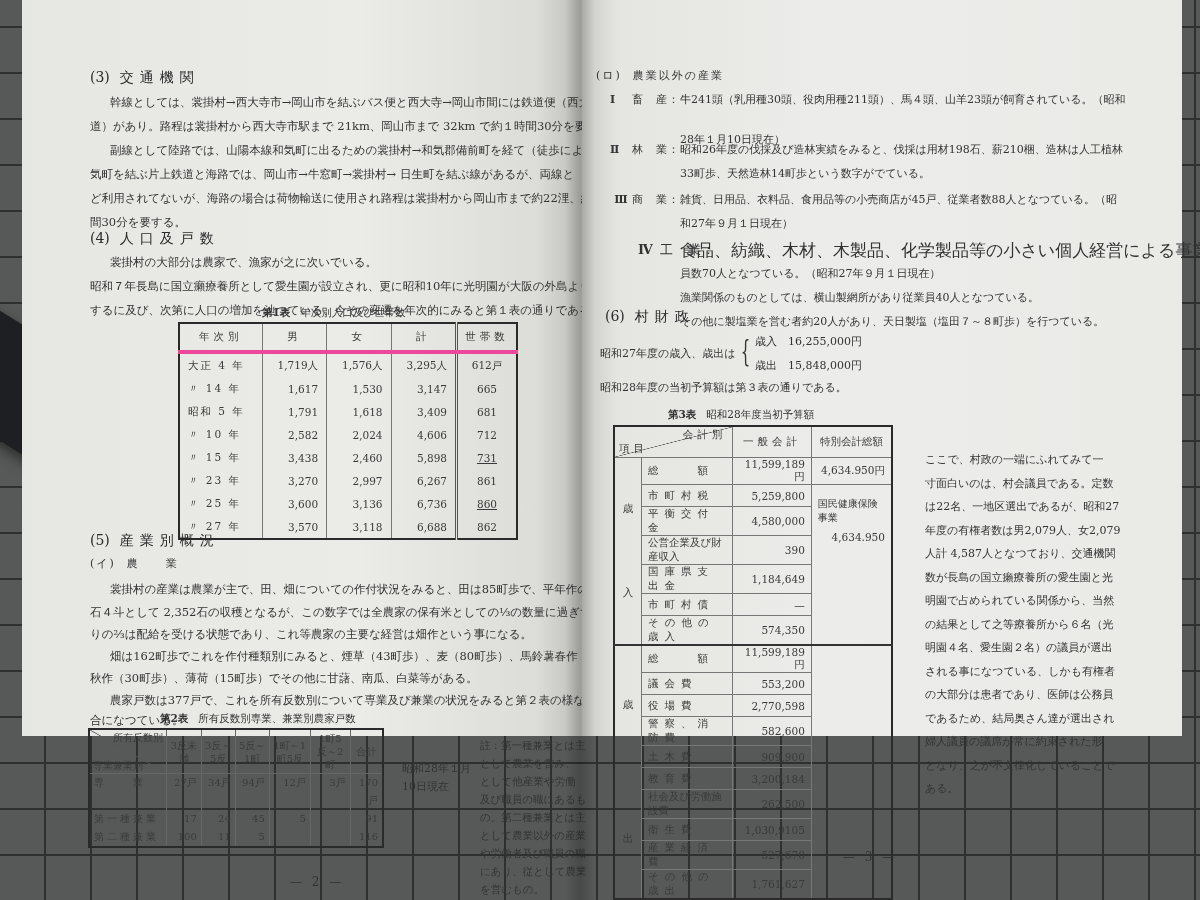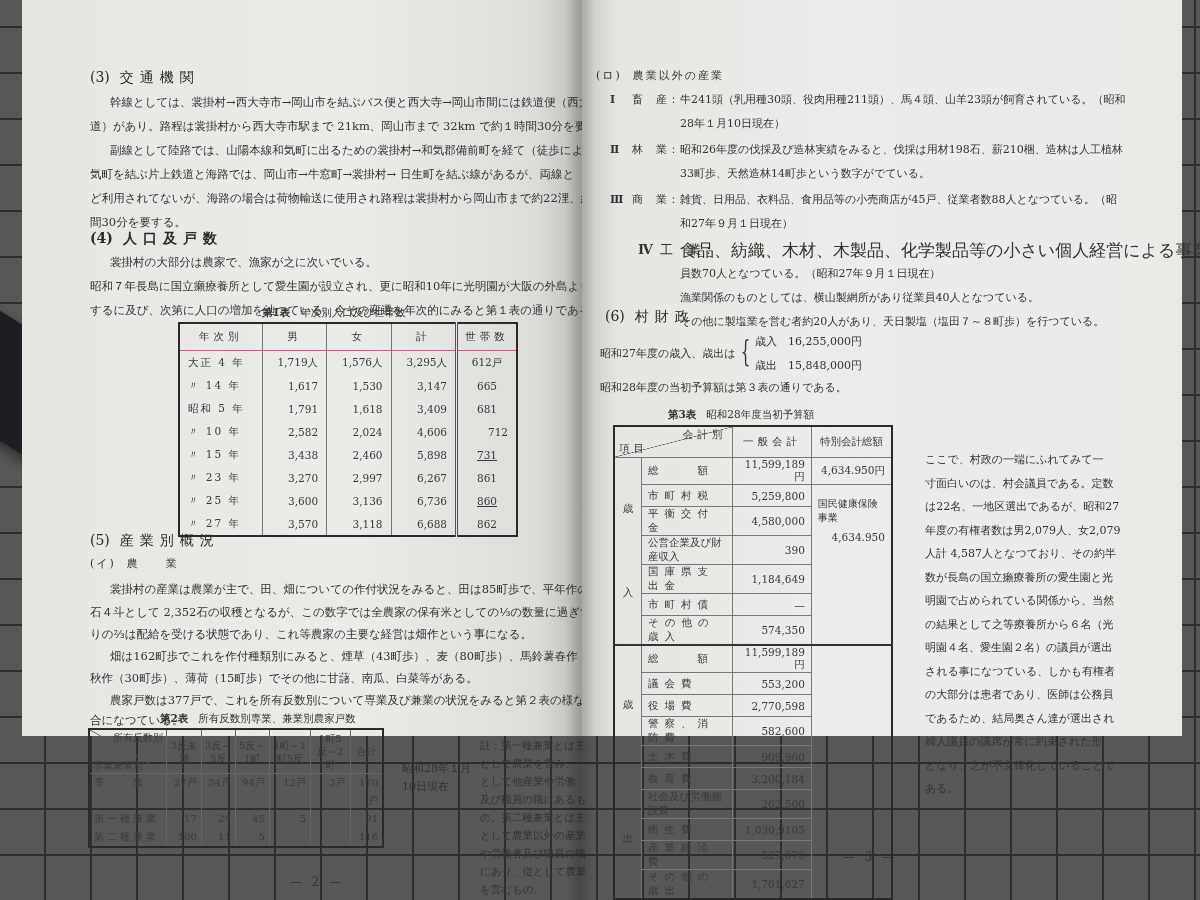--- a/index.html
+++ b/index.html
@@ -11,21 +11,21 @@
   .page-left{left:22px;width:560px;background:linear-gradient(90deg,#e6e6e3 0%,#ebebe8 60%,#dcdcd8 92%,#bdbdb9 100%);}
   .page-right{left:582px;width:600px;background:linear-gradient(90deg,#c8c8c4 0%,#e5e5e1 6%,#ececea 40%,#eaeae7 100%);}
   .gutter{position:absolute;left:565px;top:0;width:30px;height:900px;background:linear-gradient(90deg,rgba(0,0,0,0) 0%,rgba(0,0,0,.18) 50%,rgba(0,0,0,0) 100%);}
   .binder{position:absolute;left:-40px;top:320px;width:110px;height:130px;background:#1d1f22;transform:skewY(32deg);box-shadow:4px 6px 12px rgba(0,0,0,.5);}
   .txt{position:absolute;font-size:11.5px;line-height:24px;white-space:nowrap;color:#333;}
   .h{font-size:14px;letter-spacing:6px;color:#2a2a2a;}
   .h .num{letter-spacing:0;margin-right:10px;}
   .sub{font-size:11px;letter-spacing:2px;}
   table{border-collapse:collapse;font-size:10.5px;color:#3a3a3a;}
   .t1{position:absolute;left:178px;top:322px;width:340px;border:2px solid #2a2a2a;}
-  .t1 th{font-weight:normal;border-bottom:1px solid #ec4899;border-left:1px solid #777;padding:6px 4px;letter-spacing:4px;}
+  .t1 th{font-weight:normal;border-bottom:4px solid #ec4899;border-left:1px solid #777;padding:6px 4px;letter-spacing:4px;}
   .t1 td{padding:2px 8px;height:19px;text-align:right;border-left:1px solid #777;}
   .t1 td.c0{text-align:left;letter-spacing:2px;}
   .t1 .sep{border-left:3px double #555;}
   .caption{position:absolute;font-size:10.5px;color:#333;}
   .t2{position:absolute;left:88px;top:728px;width:296px;border:2px solid #2a2a2a;}
   .t2 th{font-weight:normal;border:1px solid #666;padding:2px 3px;font-size:10px;line-height:13px;}
   .t2 td{border-left:1px solid #666;padding:0 4px;text-align:right;vertical-align:top;line-height:18px;font-size:10px;}
   .t2 td.c0{text-align:left;letter-spacing:3px;}
   .t2 tr.total td{border-top:2px solid #333;height:22px;}
   .t3{position:absolute;left:613px;top:425px;width:280px;border:2px solid #2a2a2a;}
@@ -45,21 +45,21 @@
 
 <div class="page page-left">
   <div class="txt h" style="left:68px;top:65px;"><span class="num">(3)</span><span>交通機関</span></div>
   <div class="txt" style="left:88px;top:90px;">幹線としては、裳掛村→西大寺市→岡山市を結ぶバス便と西大寺→岡山市間には鉄道便（西大寺</div>
   <div class="txt" style="left:68px;top:114px;">道）があり。路程は裳掛村から西大寺市駅まで 21km、岡山市まで 32km で約１時間30分を要す</div>
   <div class="txt" style="left:88px;top:138px;">副線として陸路では、山陽本線和気町に出るための裳掛村→和気郡備前町を経て（徒歩による</div>
   <div class="txt" style="left:68px;top:162px;">気町を結ぶ片上鉄道と海路では、岡山市→牛窓町→裳掛村→ 日生町を結ぶ線があるが、両線と</div>
   <div class="txt" style="left:68px;top:186px;">ど利用されてないが、海路の場合は荷物輸送に使用され路程は裳掛村から岡山市まで約22浬、約</div>
   <div class="txt" style="left:68px;top:210px;">間30分を要する。</div>
 
-  <div class="txt h" style="left:68px;top:226px;font-weight:bold;"><span class="num">(4)</span><span>人口及戸数</span></div>
+  <div class="txt h" style="left:68px;top:226px;"><span class="num">(4)</span><span>人口及戸数</span></div>
   <div class="txt" style="left:88px;top:250px;">裳掛村の大部分は農家で、漁家が之に次いでいる。</div>
   <div class="txt" style="left:68px;top:274px;">昭和７年長島に国立癩療養所として愛生園が設立され、更に昭和10年に光明園が大阪の外島より</div>
   <div class="txt" style="left:68px;top:298px;">するに及び、次第に人口の増加を辿つている、今その変遷を年次的にみると第１表の通りである。</div>
 
   <div class="caption" style="left:240px;top:306px;"><b>第1表</b>&nbsp;&nbsp;&nbsp;<span>年次別人口及び世帯数</span></div>
 </div>
 
 <table class="t1">
   <thead>
       <tr>
@@ -90,21 +90,21 @@
         <td>1,791</td>
         <td>1,618</td>
         <td>3,409</td>
         <td class="sep" style="text-align: center;">681</td>
       </tr>
       <tr>
         <td class="c0">〃 10 年</td>
         <td>2,582</td>
         <td>2,024</td>
         <td>4,606</td>
-        <td class="sep" style="text-align: right;">712</td>
+        <td class="sep" style="text-align: center;">712</td>
       </tr>
       <tr>
         <td class="c0">〃 15 年</td>
         <td>3,438</td>
         <td>2,460</td>
         <td>5,898</td>
         <td class="sep" style="text-align: center; text-decoration: underline;">731</td>
       </tr>
       <tr>
         <td class="c0">〃 23 年</td>
@@ -206,25 +206,25 @@
 
 <div class="pageno" style="left:290px;top:875px;">— 2 —</div>
 
 <div class="page page-right"></div>
 <div class="gutter"></div>
 
 <div class="txt sub" style="left:596px;top:64px;font-size:11px;"><span>(ロ)</span>&nbsp;&nbsp;<span>農業以外の産業</span></div>
 <div id="industries">
     <div class="txt" style="left: 610px; top: 88px; font-size: 11px;"><span style="display: inline-block; width: 22px; font-weight: bold;">Ⅰ</span><span style="display: inline-block; width: 48px; letter-spacing: 1px;">畜　産：</span></div>
     <div class="txt" style="left: 680px; top: 88px; font-size: 11px;">牛241頭（乳用種30頭、役肉用種211頭）、馬４頭、山羊23頭が飼育されている。（昭和</div>
-    <div class="txt" style="left: 680px; top: 112px; font-size: 11px;">28年１月10日現在）</div>
+    <div class="txt" style="left: 680px; top: 128px; font-size: 11px;">28年１月10日現在）</div>
     <div class="txt" style="left: 610px; top: 138px; font-size: 11px;"><span style="display: inline-block; width: 22px; font-weight: bold;">Ⅱ</span><span style="display: inline-block; width: 48px; letter-spacing: 1px;">林　業：</span></div>
     <div class="txt" style="left: 680px; top: 138px; font-size: 11px;">昭和26年度の伐採及び造林実績をみると、伐採は用材198石、薪210梱、造林は人工植林</div>
     <div class="txt" style="left: 680px; top: 162px; font-size: 11px;">33町歩、天然造林14町歩という数字がでている。</div>
-    <div class="txt" style="left: 610px; top: 188px; font-size: 11px;"><span style="display: inline-block; width: 22px; font-weight: bold;">Ⅲ</span><span style="display: inline-block; width: 48px; letter-spacing: 1px;">商　業：</span></div>
+    <div class="txt" style="left: 610px; top: 188px; font-size: 11px; text-align: center;"><span style="display: inline-block; width: 22px; font-weight: bold;">Ⅲ</span><span style="display: inline-block; width: 48px; letter-spacing: 1px;">商　業：</span></div>
     <div class="txt" style="left: 680px; top: 188px; font-size: 11px;">雑貨、日用品、衣料品、食用品等の小売商店が45戸、従業者数88人となつている。（昭</div>
     <div class="txt" style="left: 680px; top: 212px; font-size: 11px;">和27年９月１日現在）</div>
     <div class="txt" style="left: 610px; top: 238px; font-size: 13px; margin-left: 28px;"><span style="display: inline-block; width: 22px; font-weight: bold;">Ⅳ</span><span style="display: inline-block; width: 48px; letter-spacing: 1px;">工　業：</span></div>
     <div class="txt" style="left: 680px; top: 238px; font-size: 17px;">食品、紡織、木材、木製品、化学製品等の小さい個人経営による事業所が10ヶ所、従業</div>
     <div class="txt" style="left: 680px; top: 262px; font-size: 11px;">員数70人となつている。（昭和27年９月１日現在）</div>
     <div class="txt" style="left: 680px; top: 286px; font-size: 11px;">漁業関係のものとしては、横山製網所があり従業員40人となつている。</div>
     <div class="txt" style="left: 680px; top: 310px; font-size: 11px;">その他に製塩業を営む者約20人があり、天日製塩（塩田７～８町歩）を行つている。</div>
   </div>
 
 <div class="txt h" style="left:605px;top:304px;"><span class="num">(6)</span><span>村財政</span></div>
@@ -333,21 +333,21 @@
         <td class="v">1,761,627</td>
       </tr>
     </tbody>
 </table>
 
 <div class="note" style="left:925px;top:448px;font-size:11px;line-height:23.5px;" id="sidetext">
     <div>ここで、村政の一端にふれてみて一</div>
     <div>寸面白いのは、村会議員である。定数</div>
     <div>は22名、一地区選出であるが、昭和27</div>
     <div>年度の有権者数は男2,079人、女2,079</div>
-    <div>人計 4,587人となつており、その約半</div>
+    <div>人計 4,587人となつており、交通機関</div>
     <div>数が長島の国立癩療養所の愛生園と光</div>
     <div>明園で占められている関係から、当然</div>
     <div>の結果として之等療養所から６名（光</div>
     <div>明園４名、愛生園２名）の議員が選出</div>
     <div>される事になつている、しかも有権者</div>
     <div>の大部分は患者であり、医師は公務員</div>
     <div>であるため、結局奥さん達が選出され</div>
     <div>婦人議員の議席が常に約束された形</div>
     <div>となり、之が不文律化していることで</div>
     <div>ある。</div>

